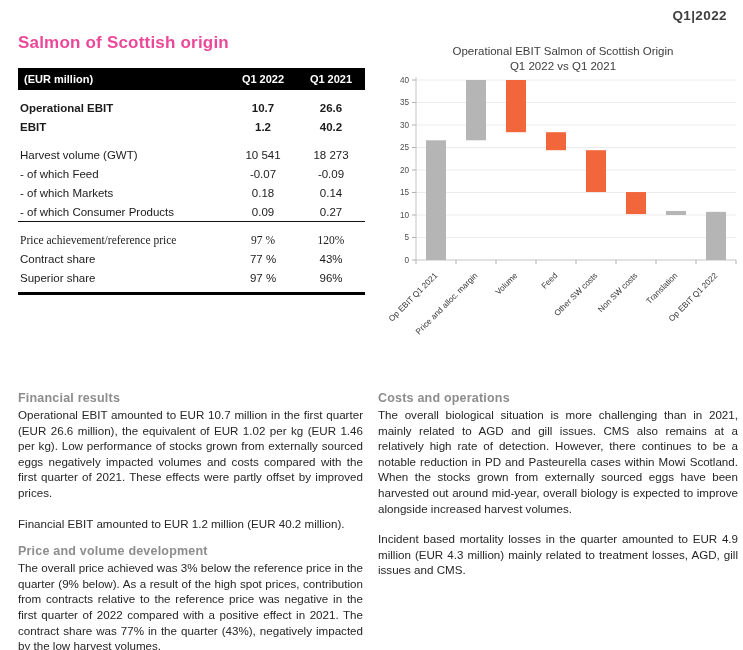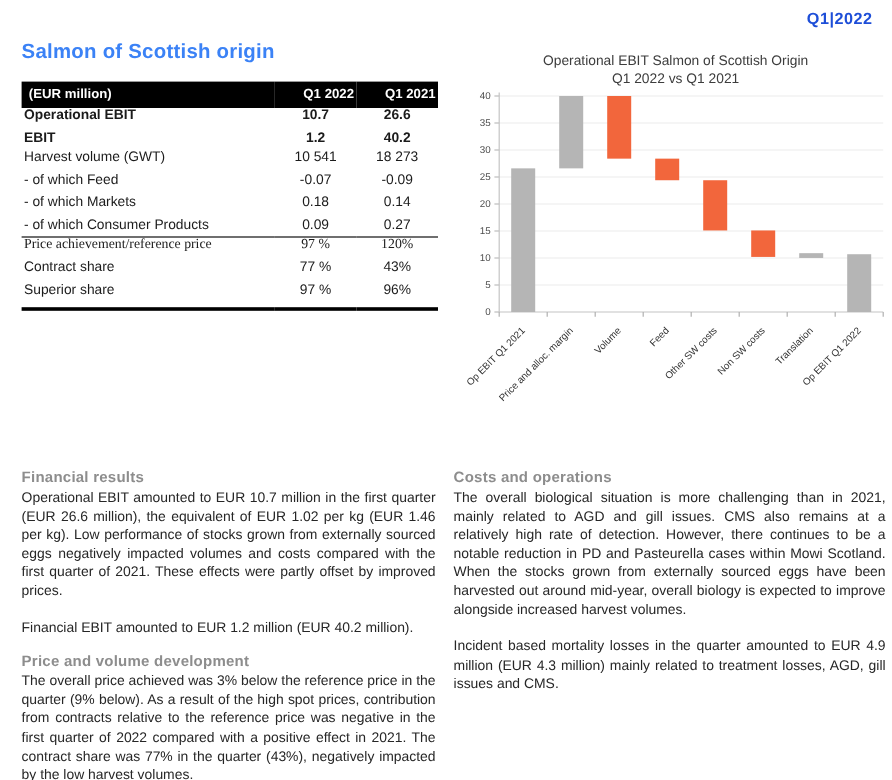--- a/index.html
+++ b/index.html
@@ -2,37 +2,37 @@
 <html><head>
 <meta charset="utf-8">
 <style>
   html,body{margin:0;padding:0;}
   body{
     width:743px;height:650px;position:relative;background:#ffffff;
     font-family:"Liberation Sans", sans-serif;color:#222;overflow:hidden;
   }
   .edition{
     position:absolute;top:8px;right:16px;
-    font-size:13.5px;font-weight:bold;color:#1d4ed8;letter-spacing:.4px;
+    font-size:13.5px;font-weight:bold;color:#404040;letter-spacing:.4px;
   }
   .page-title{
     position:absolute;left:18px;top:33px;
-    font-size:17px;font-weight:bold;color:#3b82f6;letter-spacing:.2px;
+    font-size:17px;font-weight:bold;color:#ec4899;letter-spacing:.2px;
   }
   
   .table-wrap{position:absolute;left:18px;top:68px;width:347px;}
   table.fin{width:100%;border-collapse:collapse;font-size:11.5px;color:#1b1b1b;border-bottom:3px solid #000;}
   table.fin thead th{
     background:#000;color:#fff;font-weight:bold;font-size:11px;
-    padding:5px 2px 5px 2px;text-align:right;white-space:nowrap;
+    padding:5px 2px 5px 2px;text-align:center;white-space:nowrap;
   }
   table.fin thead th.lbl{text-align:left;padding-left:6px;}
   table.fin td{padding:3.5px 2px;vertical-align:bottom;}
   table.fin td.num{text-align:center;width:64px;white-space:nowrap;}
-  table.fin tr.group-start td{padding-top:0;}
+  table.fin tr.group-start td{padding-top:12px;}
   table.fin tr.rule-top td{border-top:1.5px solid #111;font-family:Liberation Serif, serif;}
   table.fin tr.bold td{font-weight:bold;}
   table.fin tr.last td{padding-bottom:8px;}
   
   .chart{position:absolute;left:386px;top:44px;width:354px;}
   .chart-title{
     text-align:center;font-size:11.5px;line-height:15px;color:#3d3d3d;margin:0 0 0 0;
   }
   
   .col{position:absolute;top:371px;margin-top:20px;}

